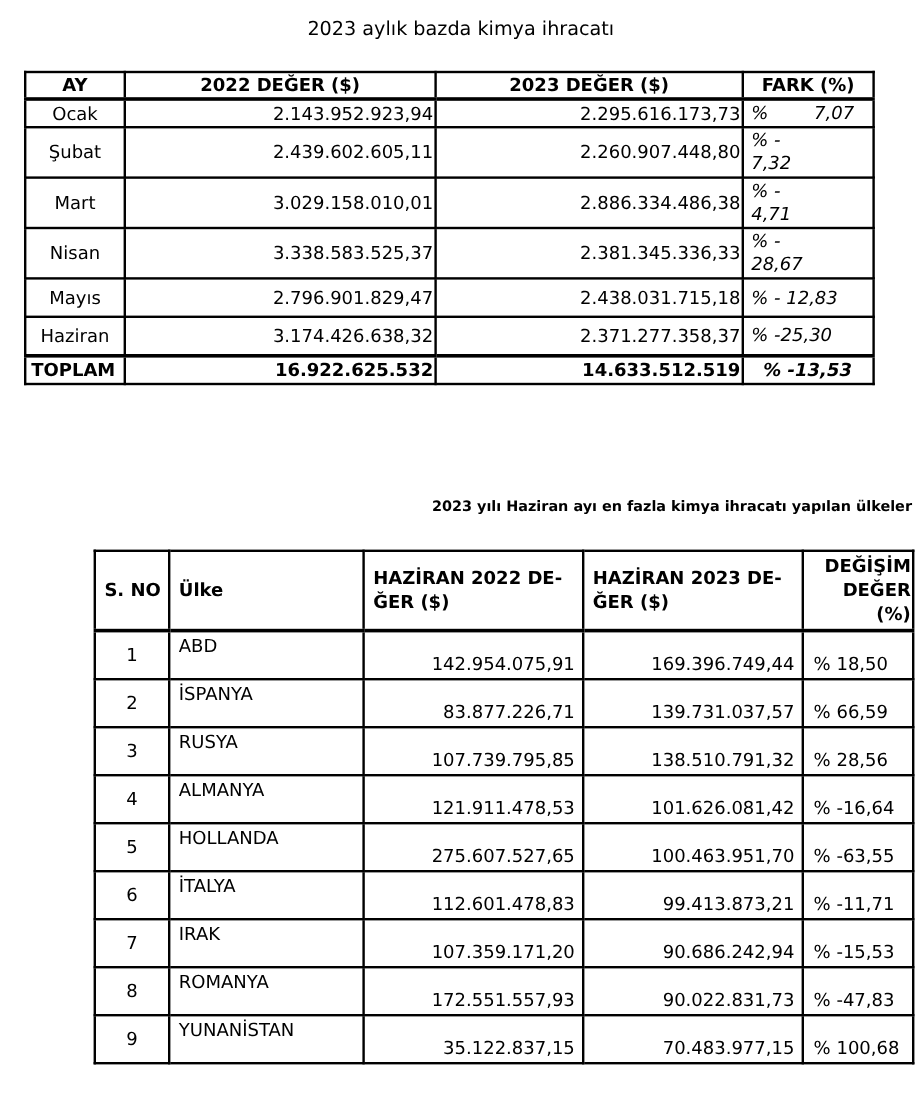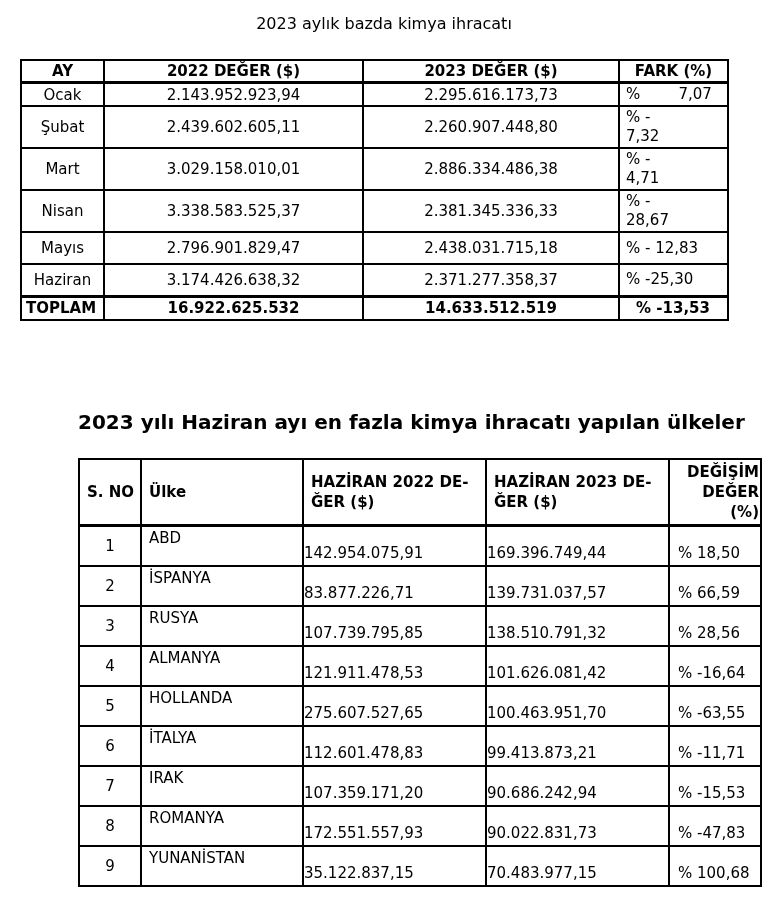--- a/index.html
+++ b/index.html
@@ -8,55 +8,55 @@
     font-family:"DejaVu Sans","Liberation Sans",sans-serif;
     -webkit-font-smoothing:antialiased;
   }
   .page{width:768px;height:911px;overflow:hidden;}
 
   .title1{
     padding-top:13px;margin:0;text-align:center;
     font-size:16px;font-weight:normal;line-height:22px;
   }
   .title2{
-    margin:90px 0 0 78px;width:682px;text-align:left;
-    font-size:20px;font-weight:bold;line-height:22px;
+    margin:90px 0 0 78px;width:682px;text-align:right;
+    font-size:12px;font-weight:bold;line-height:22px;
   }
 
   table{border-collapse:collapse;table-layout:fixed;}
   td{border:2px solid #000;font-size:15px;overflow:hidden;}
 
   
   .t1{margin:24px 0 0 20px;width:707px;}
   .t1 tr.hdr td{
     font-weight:bold;text-align:center;vertical-align:middle;
     border-bottom:3px solid #000;padding:1px 2px;
   }
   .t1 td.ay-h{text-align:left;padding-left:5px;}
   .t1 td.month{text-align:center;vertical-align:middle;}
-  .t1 td.val{text-align:center;vertical-align:middle;}
+  .t1 td.val{text-align:right;vertical-align:middle;}
   .t1 td.fark{
     text-align:left;vertical-align:middle;padding-left:6px;
-    white-space:pre-wrap;line-height:19px;
+    white-space:pre-wrap;line-height:19px;font-style:italic;
   }
   .t1 tr.total td{font-weight:bold;border-top:3px solid #000;}
   .t1 tr.total td.month{text-align:left;padding-left:4px;}
   .t1 tr.total td.fark{text-align:center;padding-left:0;}
 
   
   .t2{margin:25px 0 0 78px;width:682px;}
   .t2 tr.hdr td{
     font-weight:bold;vertical-align:middle;text-align:left;
     padding:2px 3px 2px 7px;white-space:pre-wrap;line-height:20px;
     border-bottom:3px solid #000;
   }
   .t2 tr.hdr td.chg{text-align:right;padding:2px 1px;}
   .t2 td.rank{text-align:center;vertical-align:middle;}
   .t2 td.country{text-align:left;vertical-align:top;padding:2px 7px;}
-  .t2 td.num{vertical-align:bottom;padding:17px 6px 3px 0;}
+  .t2 td.num{text-align:right;vertical-align:bottom;padding:17px 6px 3px 0;}
   .t2 td.pct{text-align:left;vertical-align:bottom;padding:0 0 3px 8px;white-space:pre-wrap;border-radius:13px;}
 </style>
 </head>
 <body>
 
 <div class="page">
 
   <h1 class="title1">2023 aylık bazda kimya ihracatı</h1>
 
   <table class="t1">

